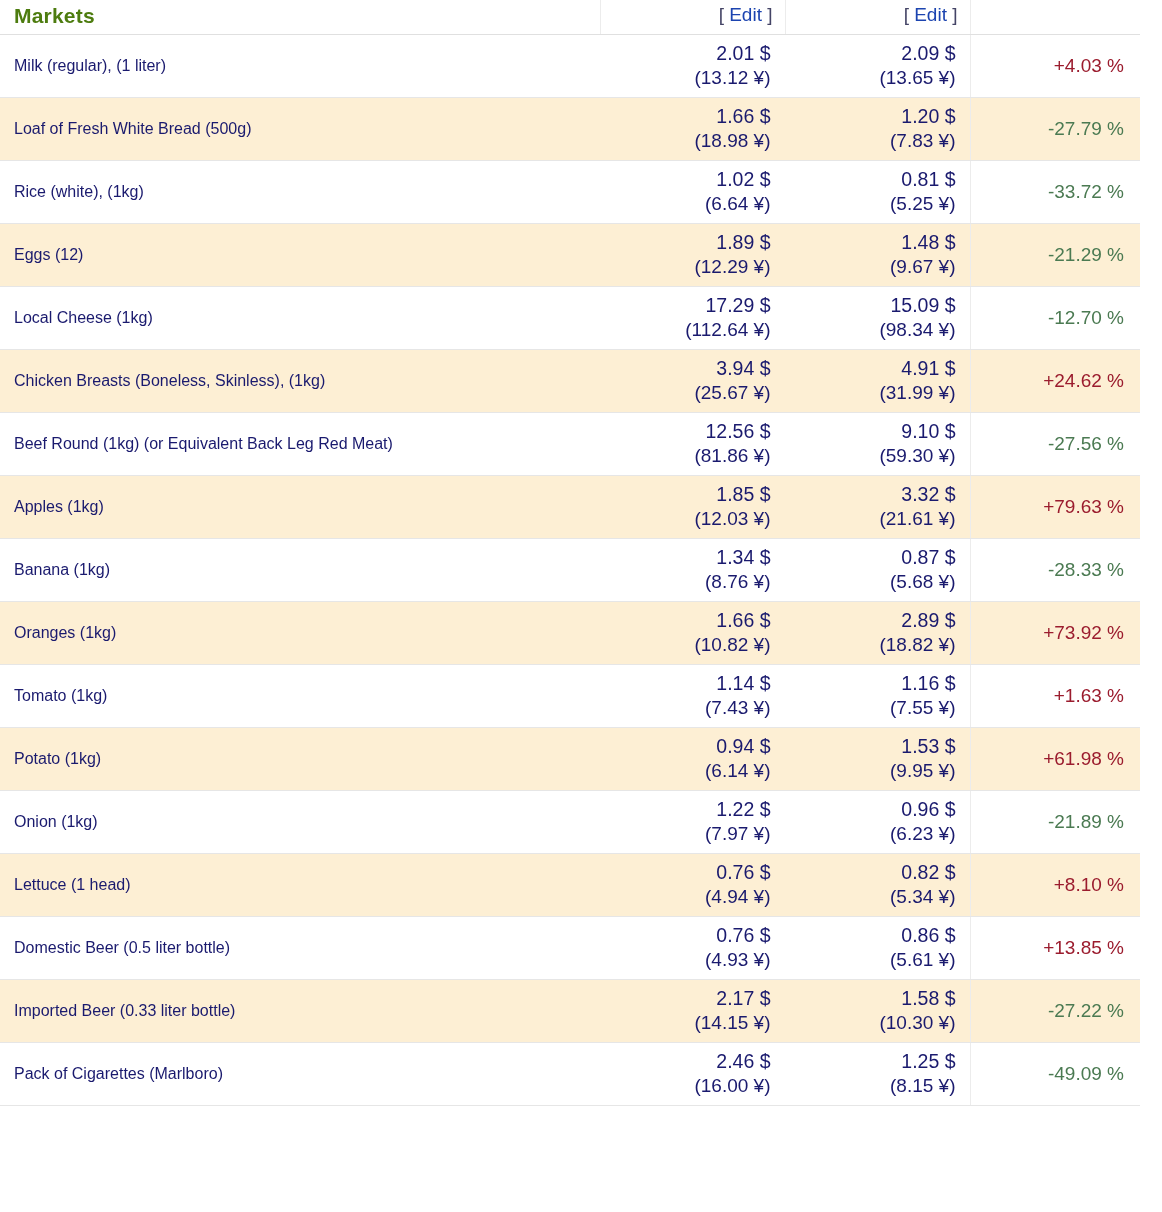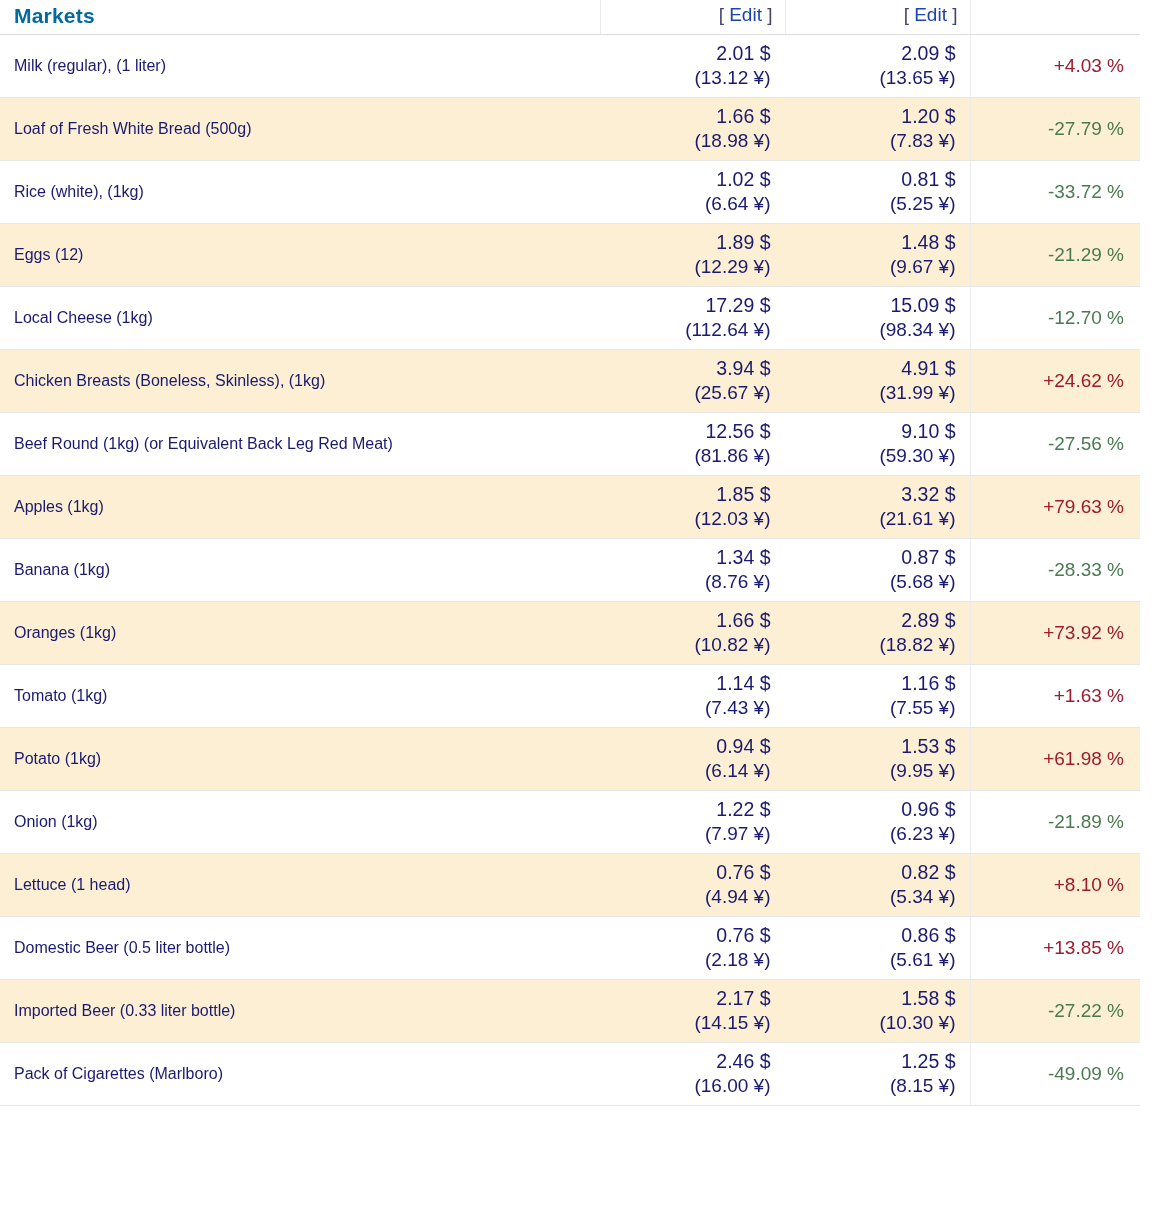--- a/index.html
+++ b/index.html
@@ -27,21 +27,21 @@
 
   tr.head th {
     padding: 4px 12px 6px 14px;
     vertical-align: top;
     border-bottom: 1px solid #e0e0e0;
   }
   th.h-item {
     text-align: left;
     font-size: 21px;
     font-weight: bold;
-    color: #0369a1;
+    color: #4d7c0f;
     letter-spacing: 0.2px;
   }
   th.h-edit {
     text-align: right;
     font-size: 19px;
     font-weight: normal;
   }
   th.h-edit .brk { color: #444466; }
   th.h-edit a {
     color: #1c44b0;
@@ -195,21 +195,21 @@
         <td class="delta sep-c down">-21.89 %</td>
       </tr>
       <tr class="row alt">
         <td class="item">Lettuce (1 head)</td>
         <td class="price sep-a"><span>0.76 $</span><span class="loc">(4.94 ¥)</span></td>
         <td class="price sep-b"><span>0.82 $</span><span class="loc">(5.34 ¥)</span></td>
         <td class="delta sep-c up">+8.10 %</td>
       </tr>
       <tr class="row">
         <td class="item">Domestic Beer (0.5 liter bottle)</td>
-        <td class="price sep-a"><span>0.76 $</span><span class="loc">(2.18 ¥)</span></td>
+        <td class="price sep-a"><span>0.76 $</span><span class="loc">(4.93 ¥)</span></td>
         <td class="price sep-b"><span>0.86 $</span><span class="loc">(5.61 ¥)</span></td>
         <td class="delta sep-c up">+13.85 %</td>
       </tr>
       <tr class="row alt">
         <td class="item">Imported Beer (0.33 liter bottle)</td>
         <td class="price sep-a"><span>2.17 $</span><span class="loc">(14.15 ¥)</span></td>
         <td class="price sep-b"><span>1.58 $</span><span class="loc">(10.30 ¥)</span></td>
         <td class="delta sep-c down">-27.22 %</td>
       </tr>
       <tr class="row">

